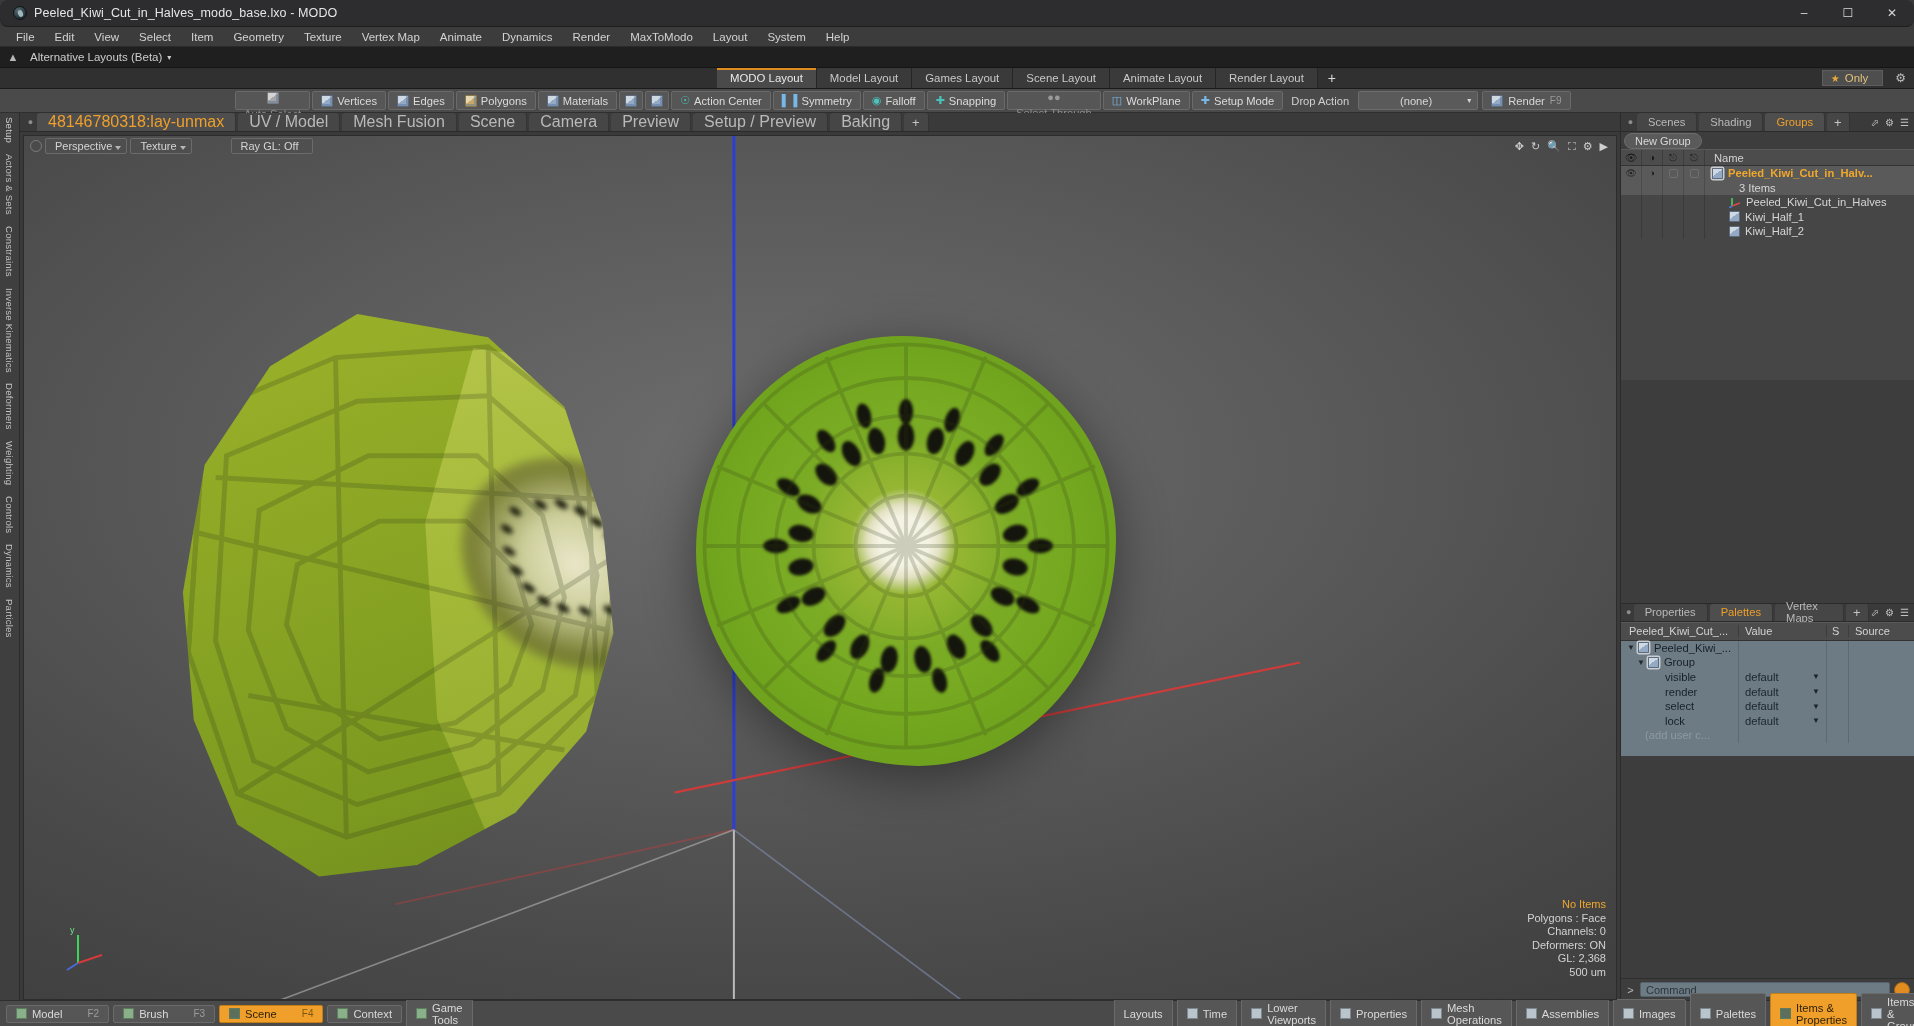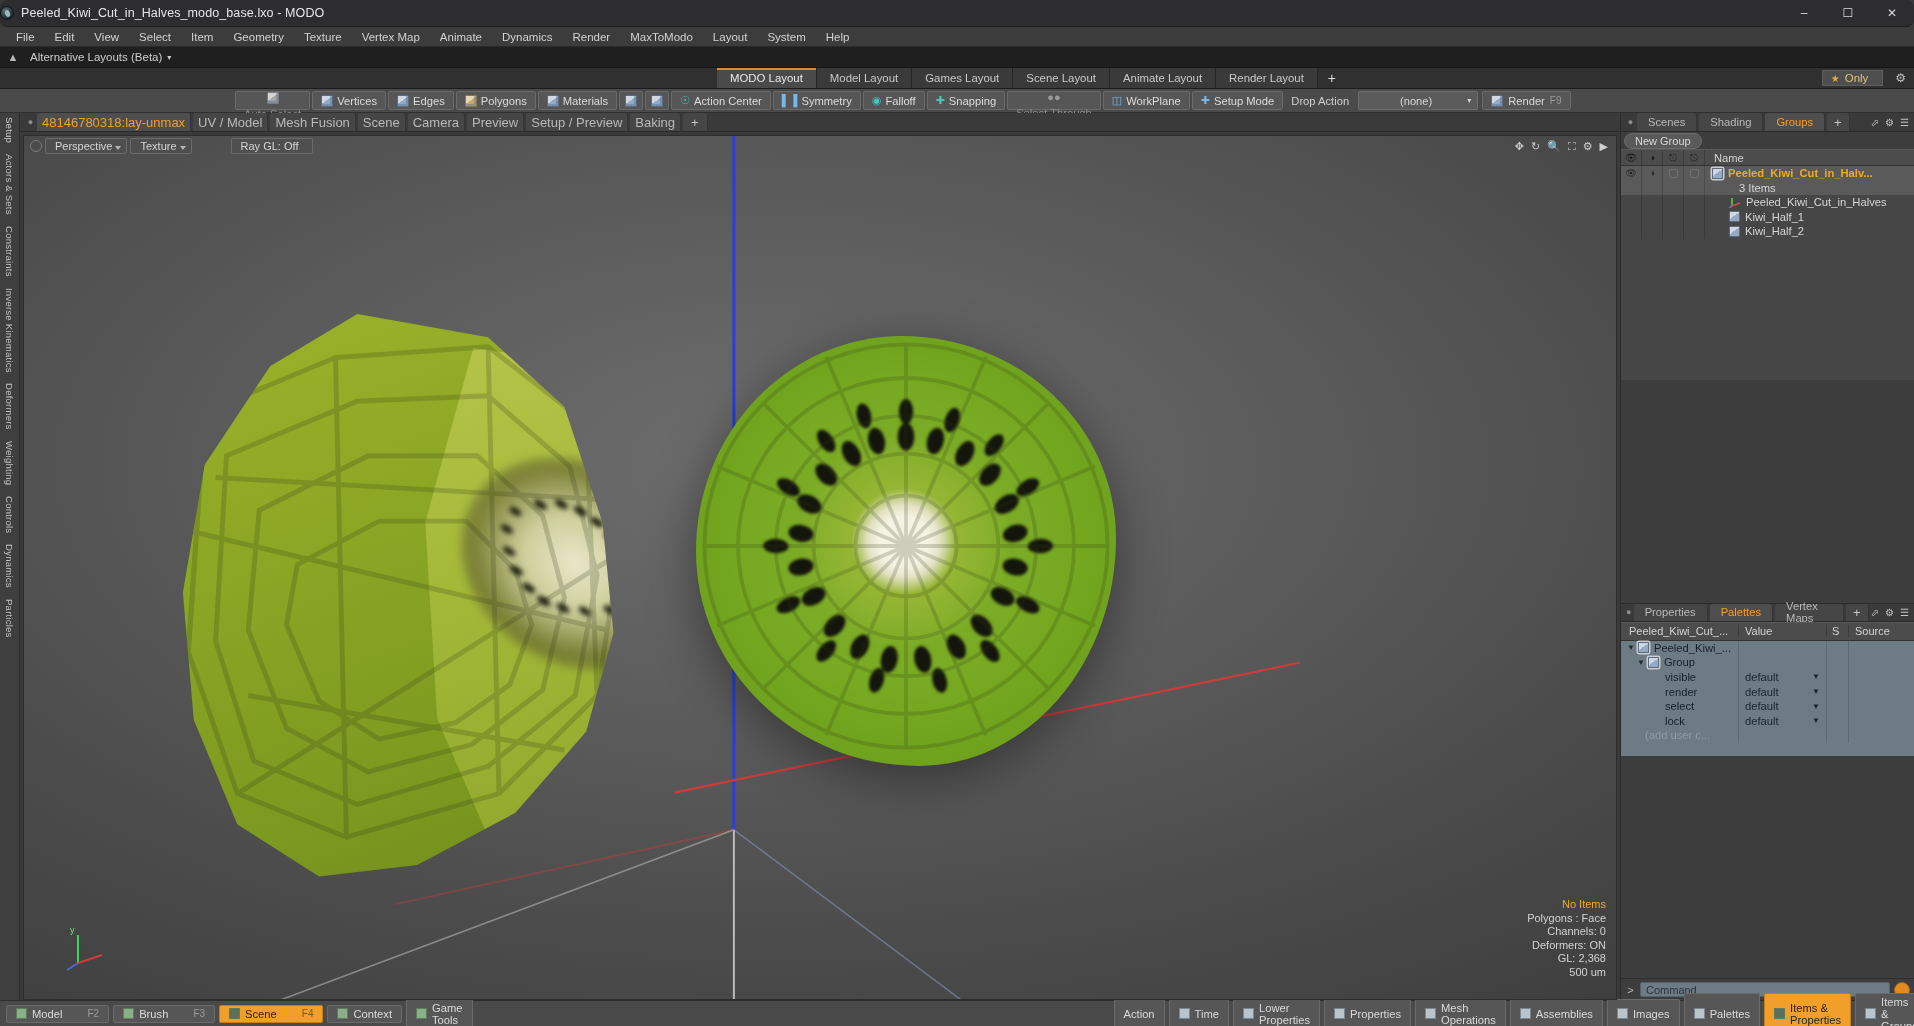--- a/index.html
+++ b/index.html
@@ -8,21 +8,21 @@
     background: #3c3c3c;
     font-family: "Liberation Sans", sans-serif;
     overflow: hidden;
     -webkit-font-smoothing: antialiased;
   }
   .app { position: relative; width: 1914px; height: 1026px; display: flex; flex-direction: column; background:#3a3a3a; }
 
   
   .titlebar {
     height: 27px; background: #2d2d30; display: flex; align-items: center;
-    padding-left: 0; flex: none; border-bottom:1px solid #1d1d1d;border-radius:8px;
+    padding-left: 13px; flex: none; border-bottom:1px solid #1d1d1d;border-radius:8px;
   }
   .title-ico {
     width: 14px; height: 14px; border-radius: 50%;
     background: radial-gradient(circle at 35% 30%, #5b6e74, #1d2a2e 75%);
     border: 1px solid #0d1417; margin-right: 7px; flex:none;
     display:flex;align-items:center;justify-content:center;
   }
   .title-ico::after{content:"";width:5px;height:7px;border-radius:50%;background:#9fb6bd;transform:rotate(-20deg);}
   .title-text { color: #e6e6e6; font-size: 12.5px; letter-spacing:.1px; }
   .win-btns { margin-left: auto; display: flex; height:100%; }
@@ -116,21 +116,21 @@
   .rail-grp.top { color:#d0d0d0; }
 
   
   .center { flex: 1; display: flex; flex-direction: column; min-width:0; background:#3a3a3a; }
   .vptabs {
     height: 19px; background: #3a3a3a; display: flex; align-items: stretch; flex:none;
     padding-left: 4px; border-bottom:1px solid #2b2b2b;
   }
   .vdot { width:13px; display:flex;align-items:center;justify-content:center;color:#8d8d8d;font-size:9px; }
   .vtab {
-    display:flex;align-items:center;padding:0 5px;font-size:13px;color:#b9b9b9;
+    display:flex;align-items:center;padding:0 11px;font-size:16px;color:#b9b9b9;
     background:#464646;border-right:1px solid #343434;border-radius:3px 3px 0 0;margin-right:2px;
   }
   .vtab.active { color:#ef9f2a; background:#4e4e4e; }
   .vtab.plus { color:#c5c5c5; padding:0 8px; font-size:13px; }
 
   .viewport-wrap { flex:1; position:relative; min-height:0; padding:3px 3px 0 3px; }
   .viewport {
     position:relative; width:100%; height:100%;
     background: radial-gradient(ellipse 90% 85% at 47% 38%, #6e6e6e 0%, #5c5c5c 35%, #4a4a4a 68%, #3c3c3c 100%);
     overflow:hidden; border:1px solid #2c2c2c;
@@ -813,29 +813,29 @@
       <span class="sq"></span>
       <span>Context</span>
     </div>
     <div class="bbtn">
       <span class="sq"></span>
       <span>Game Tools</span>
     </div>
 
     <div class="bgrp-mid">
       <div class="bbtn">
-        <span>Action</span>
+        <span>Layouts</span>
       </div>
       <div class="bbtn">
         <span class="sq sp"></span>
         <span>Time</span>
       </div>
       <div class="bbtn">
         <span class="sq sp"></span>
-        <span>Lower Properties</span>
+        <span>Lower Viewports</span>
       </div>
       <div class="bbtn">
         <span class="sq sp"></span>
         <span>Properties</span>
       </div>
       <div class="bbtn">
         <span class="sq sp"></span>
         <span>Mesh Operations</span>
       </div>
       <div class="bbtn">

